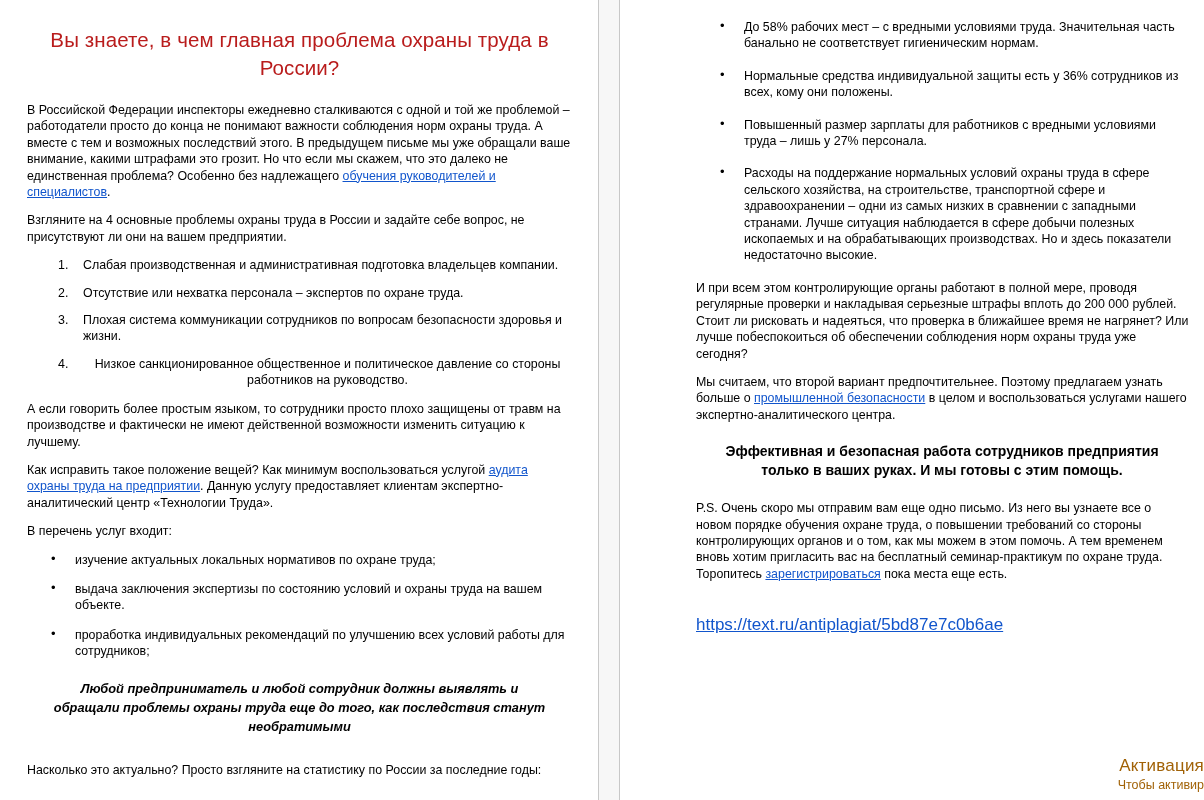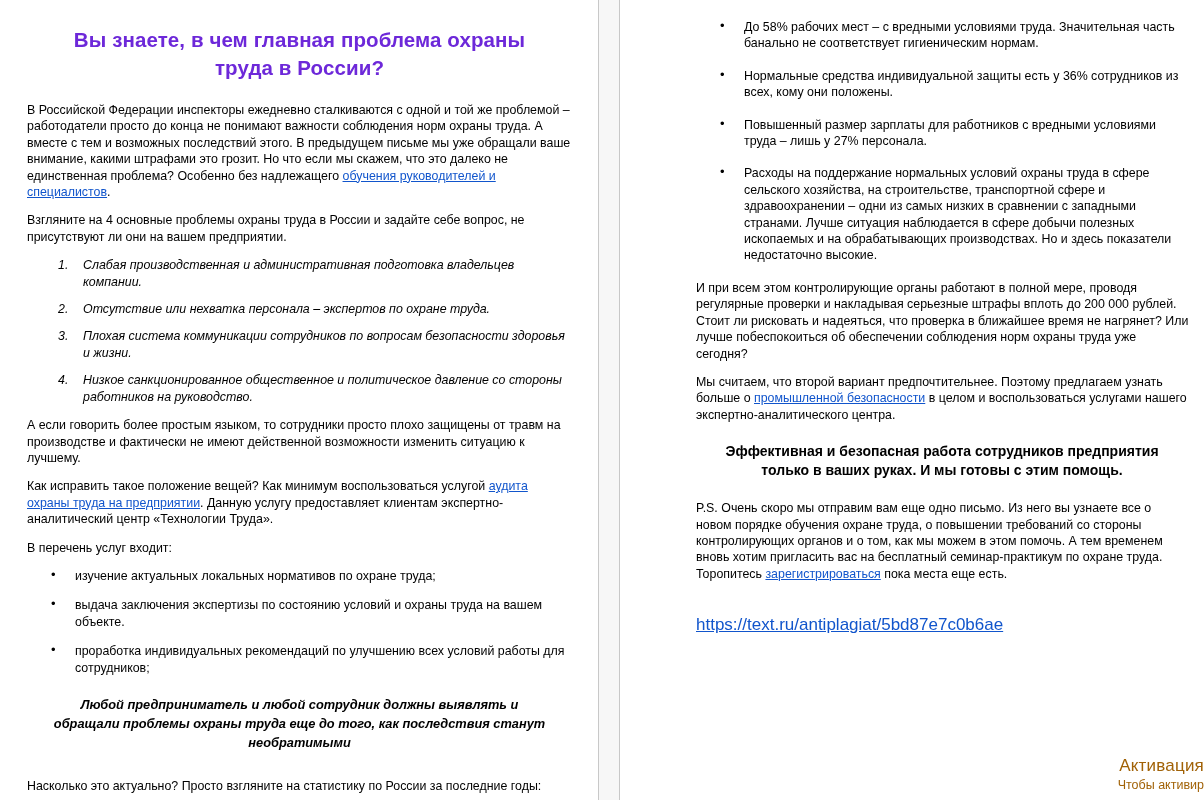--- a/index.html
+++ b/index.html
@@ -44,25 +44,25 @@
   .page-body {
     color: #000000;
     font-size: 12.4px;
     line-height: 16.4px;
   }
   #page-left .page-body  { padding: 0 26px 0 27px; }
   #page-right .page-body { padding: 0 14px 0 76px; }
 
   h1.doc-title {
     font-size: 20.5px;
-    font-weight: 700;
+    font-weight: 400;
     line-height: 28px;
     text-align: center;
     margin: 26px 18px 20px 18px;
-    color: #6d28d9;
+    color: #b91c1c;
     letter-spacing: 0.1px;
   }
 
   p.para {
     margin: 0 0 12px 0;
     text-align: left;
   }
 
   p.center-bold-italic {
     margin: 19px 20px 26px 20px;
@@ -96,23 +96,22 @@
     padding-left: 31px;
     list-style: none;
     counter-reset: nl;
   }
   ol.num-list > li {
     counter-increment: nl;
     position: relative;
     padding-left: 25px;
     margin-bottom: 11px;
     line-height: 16.4px;
-    font-style: italic;
-  }
-  ol.num-list > li:last-child { margin-bottom: 0; }
+  }
+  ol.num-list > li:last-child { margin-bottom: 0; text-align: center; }
   ol.num-list > li::before {
     content: counter(nl) ".";
     position: absolute;
     left: 0;
     top: 0;
   }
 
   
   ul.bul-list {
     margin: 0 0 12px 0;

